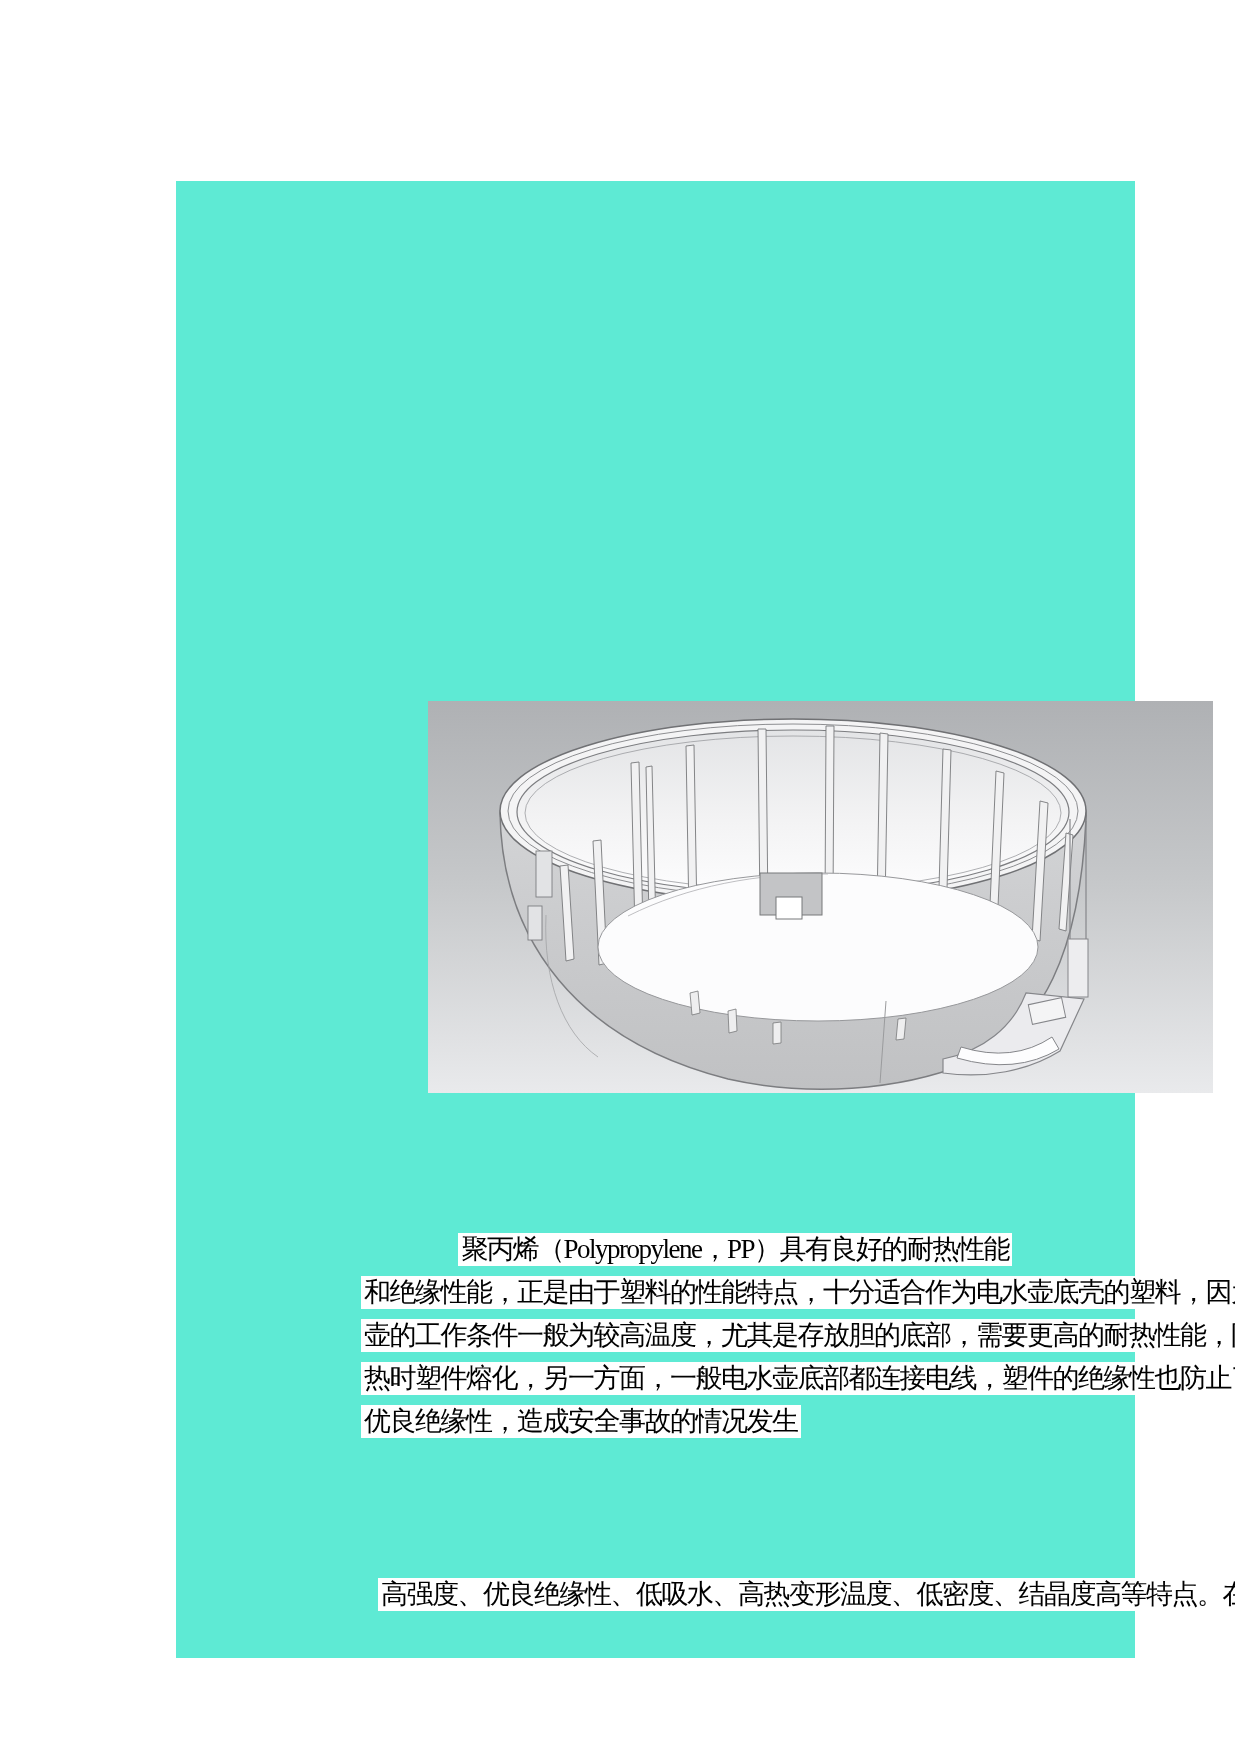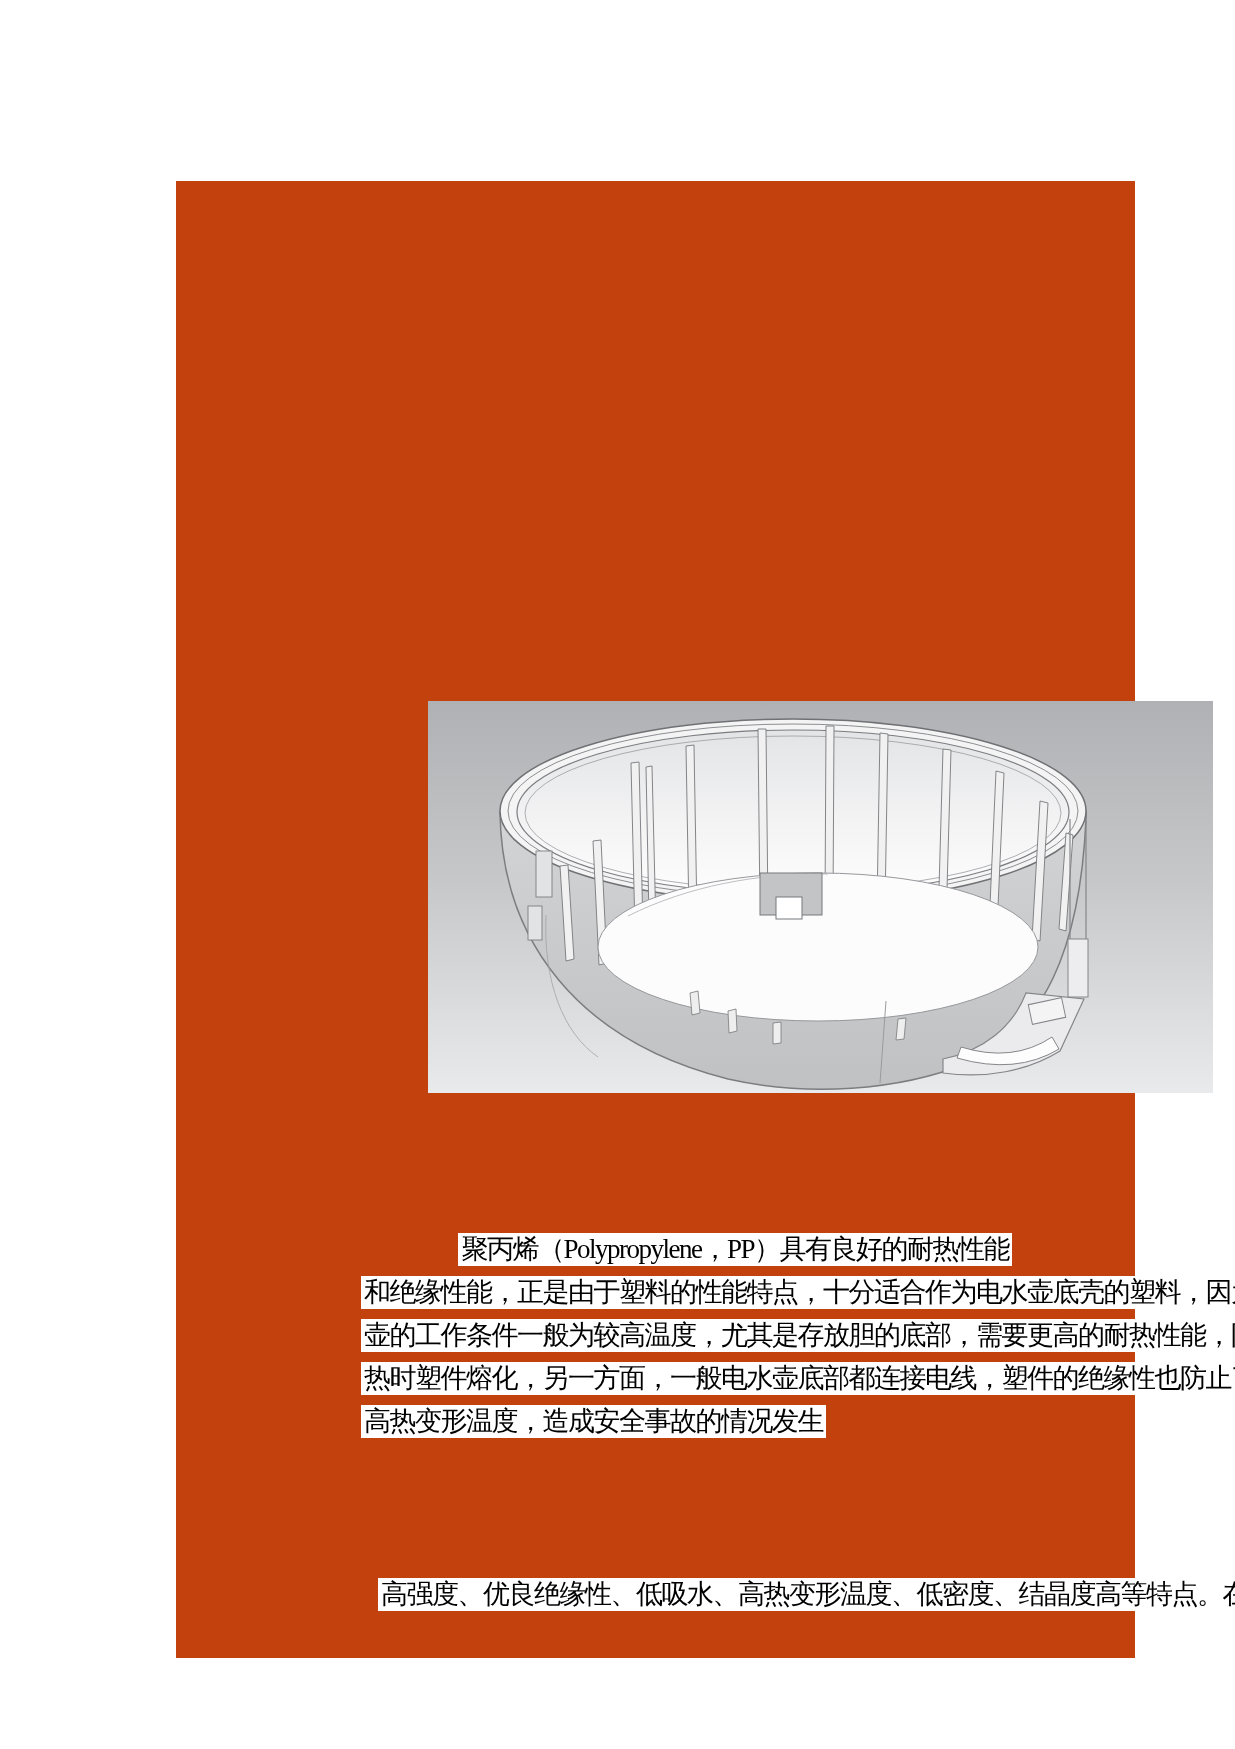--- a/index.html
+++ b/index.html
@@ -6,21 +6,21 @@
   body{
     width:1235px;height:1749px;
     background:#ffffff;
     font-family:"Liberation Serif","DejaVu Serif",serif;
     position:relative;
     overflow:hidden;
   }
   .page{position:absolute;left:0;top:0;width:1235px;height:1749px;background:#ffffff;}
   .content-box{
     position:absolute;left:176px;top:181px;width:959px;height:1477px;
-    background:#c2410c;
+    background:#5eead4;
   }
   .figure-panel{
     position:absolute;left:252px;top:520px;width:785px;height:392px;
     background:linear-gradient(180deg,#afb1b4 0%,#c5c7c9 45%,#e9eaec 100%);
     overflow:hidden;
   }
   .hl-line{
     position:absolute;
     background:#ffffff;
     color:#000000;
@@ -114,18 +114,18 @@
 
         <path d="M 452,382 L 458,300" fill="none" stroke="#9a9b9d" stroke-width="1"></path>
         <path d="M 118,214 C 115,280 135,332 170,356" fill="none" stroke="#a2a3a6" stroke-width="0.8"></path>
       </svg>
     </div>
 
     <span class="hl-line hl-1">聚丙烯（Polypropylene，PP）具有良好的耐热性能</span>
     <span class="hl-line hl-2">和绝缘性能，正是由于塑料的性能特点，十分适合作为电水壶底壳的塑料，因为电水</span>
     <span class="hl-line hl-3">壶的工作条件一般为较高温度，尤其是存放胆的底部，需要更高的耐热性能，防止受</span>
     <span class="hl-line hl-4">热时塑件熔化，另一方面，一般电水壶底部都连接电线，塑件的绝缘性也防止了用户</span>
-    <span class="hl-line hl-5">高热变形温度，造成安全事故的情况发生</span>
+    <span class="hl-line hl-5">优良绝缘性，造成安全事故的情况发生</span>
     <span class="hl-line hl-6">高强度、优良绝缘性、低吸水、高热变形温度、低密度、结晶度高等特点。在</span>
 
   </div>
 
 </div>
 
 </body></html>

